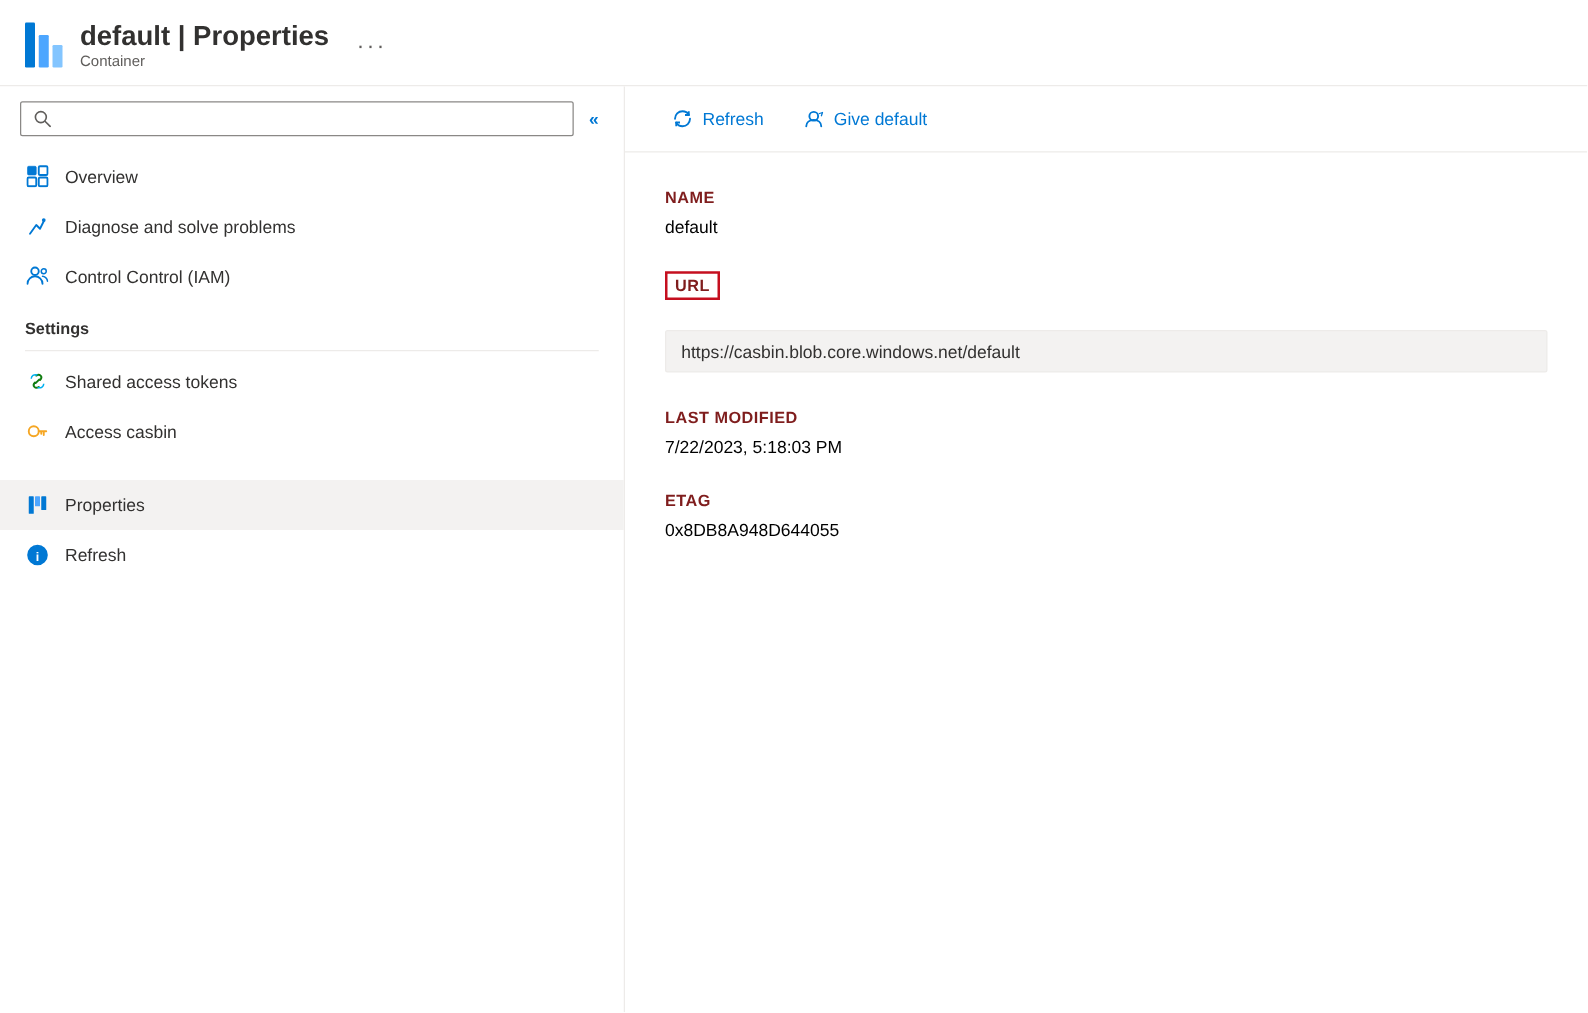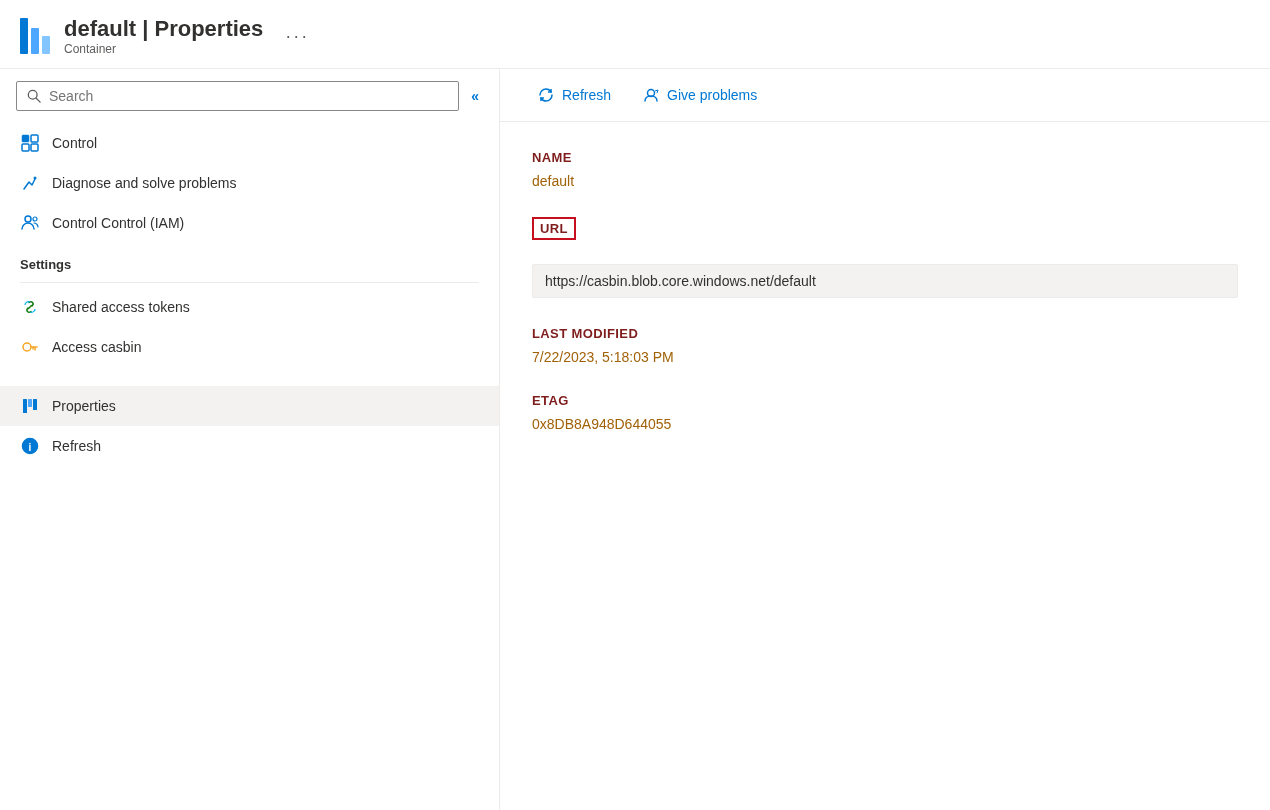--- a/index.html
+++ b/index.html
@@ -179,21 +179,21 @@
       text-transform: uppercase;
       letter-spacing: 0.03em;
     }
     .prop-label.url-label {
       display: inline-block;
       border: 2px solid #c50f1f;
       padding: 2px 6px;
     }
     .prop-value {
       font-size: 14px;
-      color: #a16207;
+      color: #000000;
     }
     .url-input {
       width: 100%;
       max-width: 720px;
       padding: 8px 12px;
       background: #f3f2f1;
       border: 1px solid #edebe9;
       border-radius: 2px;
       font-size: 14px;
       color: #323130;
@@ -219,35 +219,34 @@
 
 <div class="main-layout">
 
   <div class="sidebar">
     <div class="search-row">
       <div class="search-input-wrapper">
         <svg class="search-icon-svg" width="14" height="14" viewBox="0 0 16 16" fill="none">
           <circle cx="6.5" cy="6.5" r="5" stroke="#605e5c" stroke-width="1.5"></circle>
           <line x1="10.5" y1="10.5" x2="15" y2="15" stroke="#605e5c" stroke-width="1.5" stroke-linecap="round"></line>
         </svg>
-        <input type="text" placeholder="Search" style="">
       </div>
       <span class="collapse-btn">«</span>
     </div>
 
     <div class="nav-item">
       <span class="nav-icon">
         <svg width="18" height="18" viewBox="0 0 18 18" fill="none">
           <rect x="1" y="1" width="7" height="7" rx="1" fill="#0078d4" stroke="#0078d4" stroke-width="0.5"></rect>
           <rect x="1" y="10" width="7" height="7" rx="1" fill="none" stroke="#0078d4" stroke-width="1.5"></rect>
           <rect x="10" y="1" width="7" height="7" rx="1" fill="none" stroke="#0078d4" stroke-width="1.5"></rect>
           <rect x="10" y="10" width="7" height="7" rx="1" fill="none" stroke="#0078d4" stroke-width="1.5"></rect>
         </svg>
       </span>
-      <span>Control</span>
+      <span>Overview</span>
     </div>
 
     <div class="nav-item">
       <span class="nav-icon">
         <svg width="18" height="18" viewBox="0 0 18 18" fill="none">
           <path d="M3 15 L8 8 L11 11 L14 5" stroke="#0078d4" stroke-width="1.5" stroke-linecap="round" stroke-linejoin="round" fill="none"></path>
           <circle cx="14" cy="4" r="1.5" fill="#0078d4"></circle>
         </svg>
       </span>
       <span>Diagnose and solve problems</span>
@@ -324,21 +323,21 @@
           <polyline points="3,14 3,11 6,11" fill="none" stroke="#0078d4" stroke-width="1.5" stroke-linejoin="round"></polyline>
         </svg>
         <span>Refresh</span>
       </button>
       <button class="toolbar-btn">
         <svg width="16" height="16" viewBox="0 0 16 16" fill="none">
           <circle cx="8" cy="6" r="3.5" stroke="#0078d4" stroke-width="1.5" fill="none"></circle>
           <path d="M2 14 C2 11 4.5 9 8 9 C11.5 9 14 11 14 14" stroke="#0078d4" stroke-width="1.5" fill="none" stroke-linecap="round"></path>
           <path d="M12 4 L15 3 L14 6" stroke="#0078d4" stroke-width="1" fill="none" stroke-linejoin="round"></path>
         </svg>
-        <span>Give problems</span>
+        <span>Give default</span>
       </button>
     </div>
 
     <div class="properties-content">
 
       <div class="prop-section">
         <div class="prop-label">NAME</div>
         <div class="prop-value">default</div>
       </div>
 

